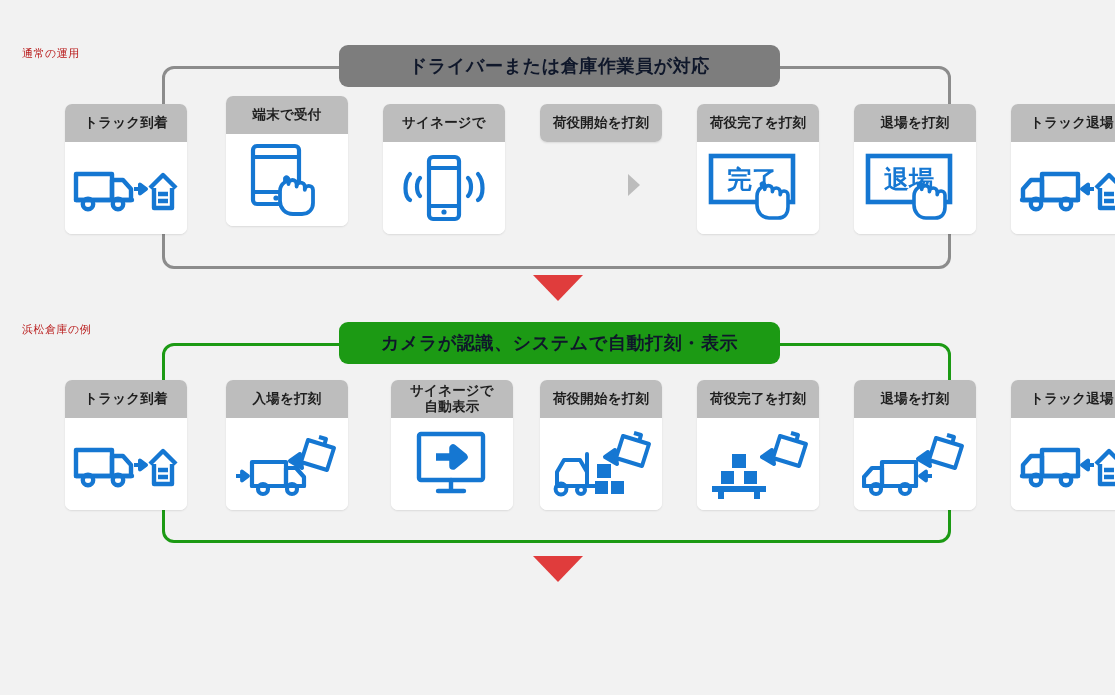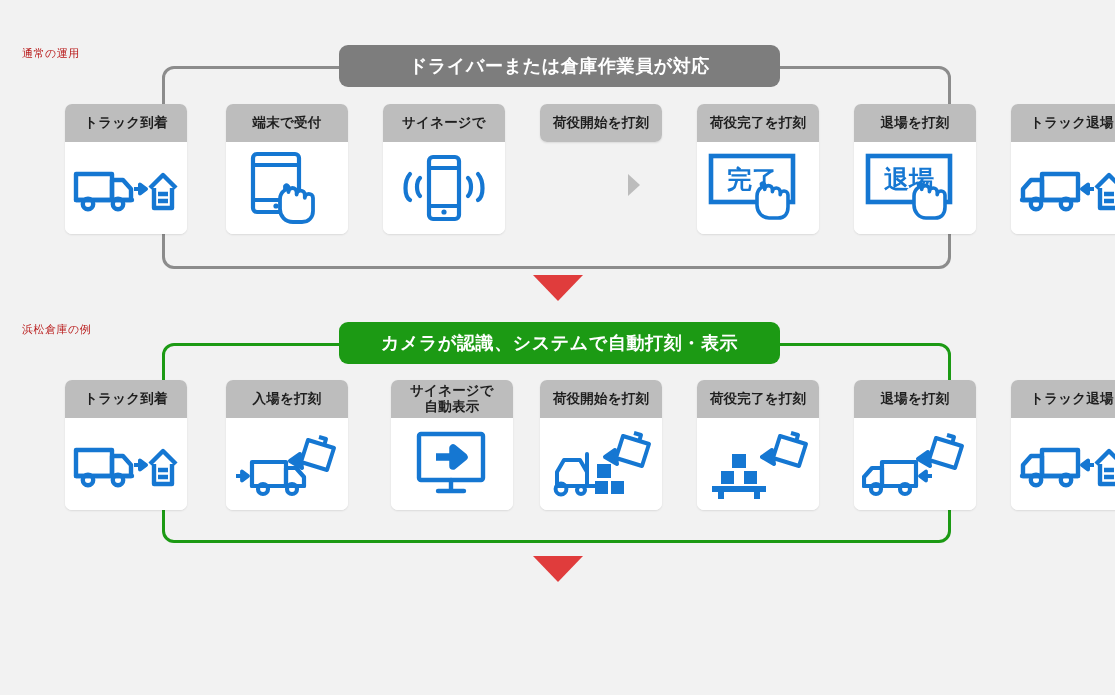--- a/index.html
+++ b/index.html
@@ -50,21 +50,21 @@
     border: 3px solid #1c9a14;
   }
 
   
   .banner {
     position: absolute;
     display: flex;
     align-items: center;
     justify-content: center;
     border-radius: 9px;
-    color: #ffffff;
+    color: #0f172a;
     font-weight: bold;
     white-space: nowrap;
     z-index: 6;
   }
   #banner-normal {
     left: 339px; top: 45px; width: 441px; height: 42px;
     background: #7d7d7d;
     font-size: 18px;
     letter-spacing: 0.6px;
   }
@@ -188,21 +188,21 @@
           <g fill="none" stroke="#1577d2" stroke-width="4.4" stroke-linejoin="round">
             <path d="M78 28 l13 -13 l13 13"></path>
             <path d="M82 28 v20 h18 v-20"></path>
             <path d="M86 34 h10 M86 41 h10"></path>
           </g>
         </svg>
       </span>
     </div>
   </div>
 
-  <div class="card" style="left:181px; top:104px;">
+  <div class="card" style="left:181px; top:96px;">
     <div class="card-head">端末で受付</div>
     <div class="card-body">
       <span>
         <svg width="84" height="76" viewBox="0 0 84 76">
           <g fill="none" stroke="#1577d2" stroke-width="4.2" stroke-linejoin="round">
             <rect x="8" y="4" width="46" height="58" rx="4"></rect>
             <path d="M8 15 h46 M8 50 h46"></path>
           </g>
           <circle cx="31" cy="56" r="2.6" fill="#1577d2"></circle>
           <g fill="#ffffff" stroke="#1577d2" stroke-width="3.8" stroke-linejoin="round" stroke-linecap="round">

